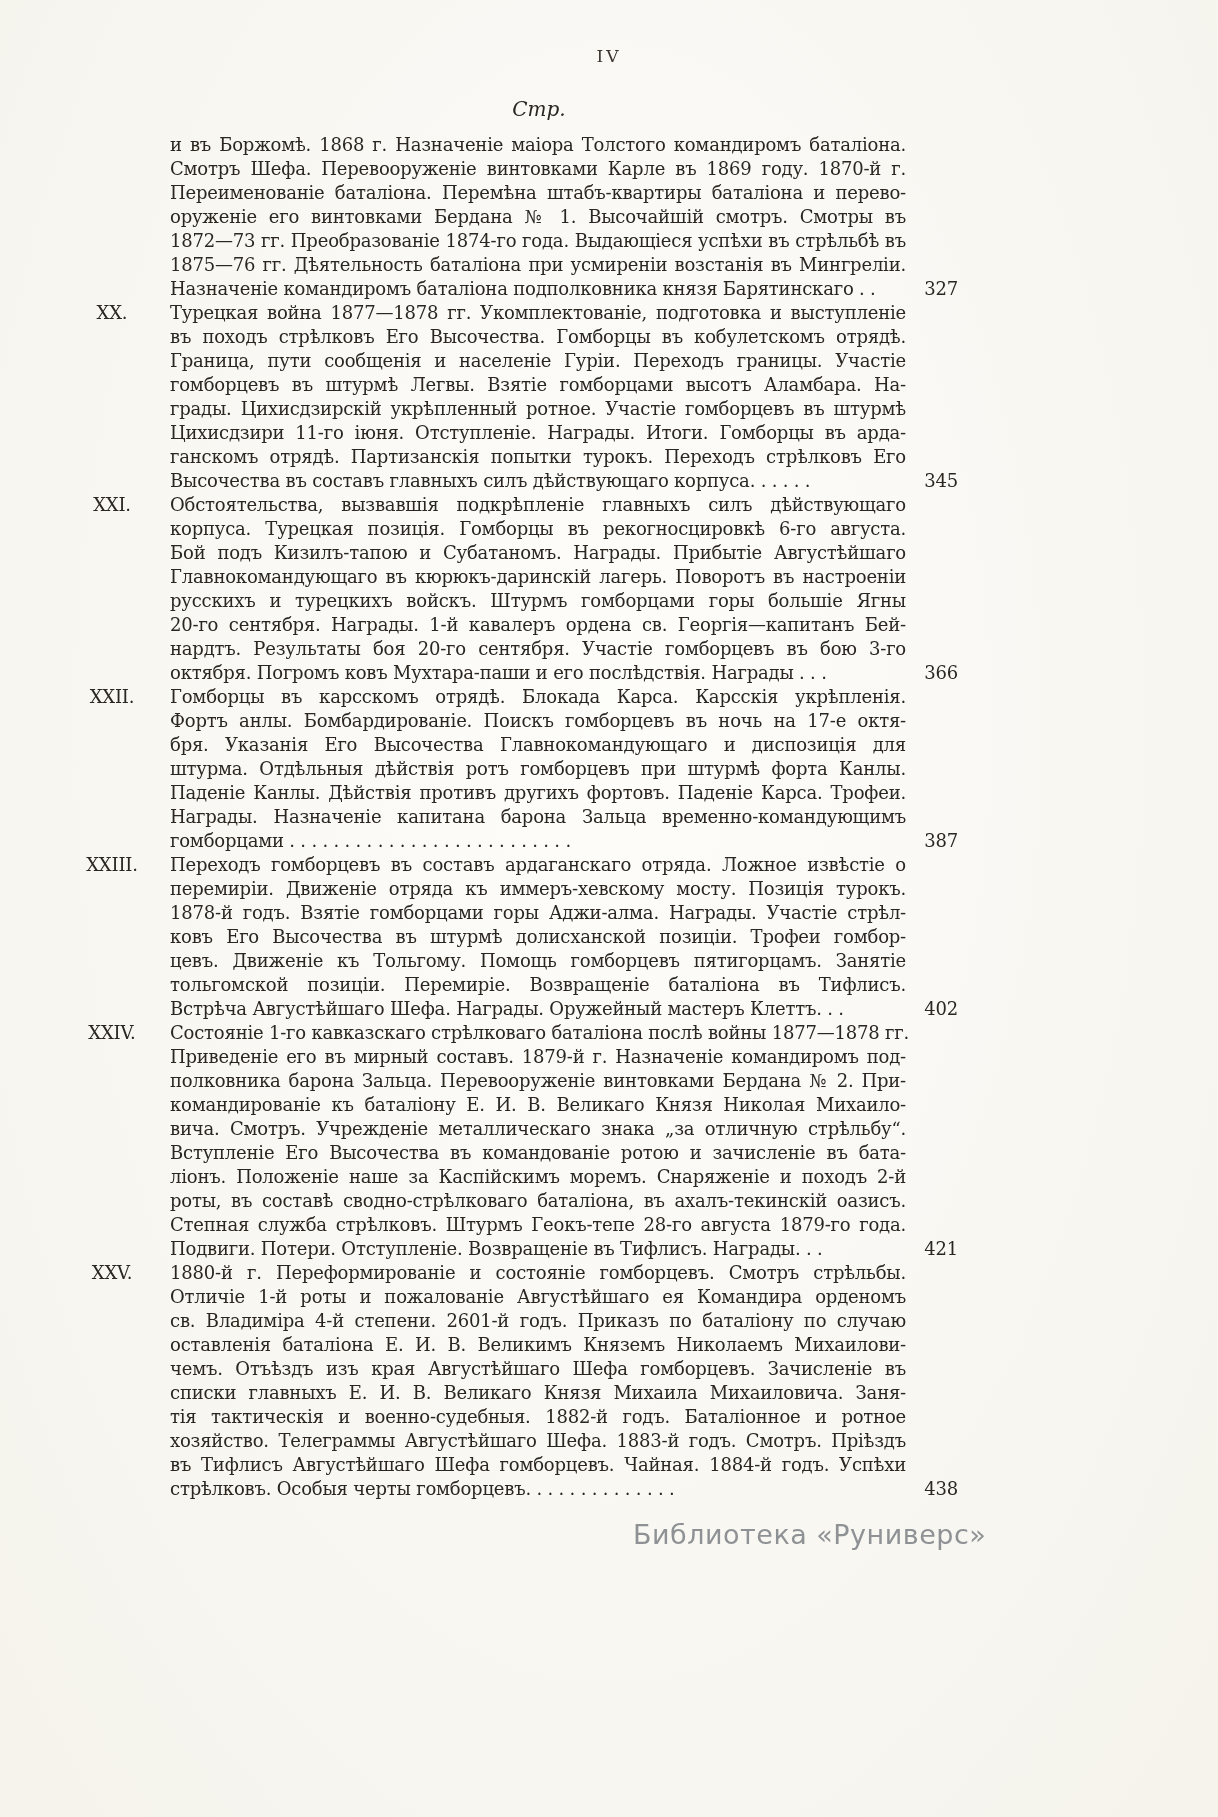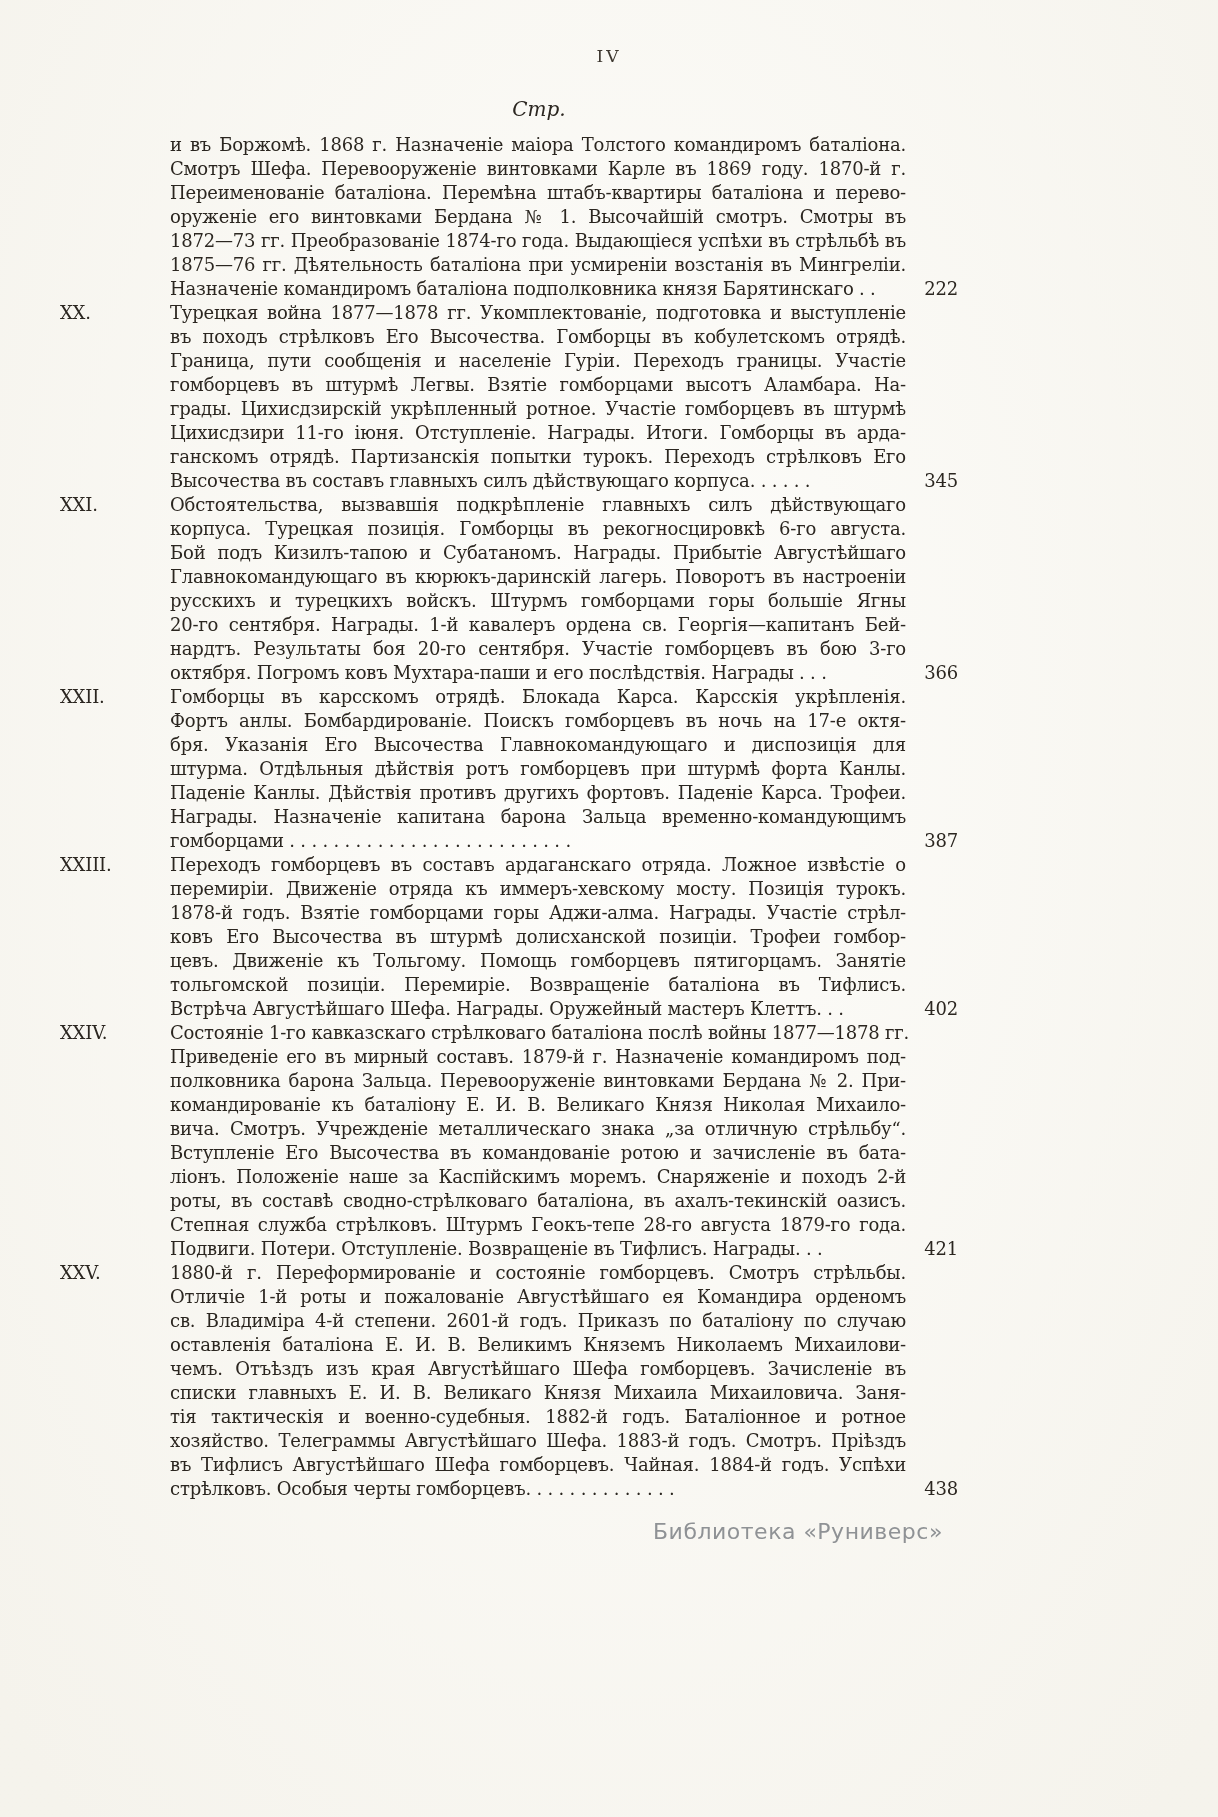--- a/index.html
+++ b/index.html
@@ -50,42 +50,42 @@
   }
   .entry {
     position: relative;
     padding: 0 52px 0 50px;
   }
   .numeral {
     position: absolute;
     left: -60px;
     top: 0;
     width: 104px;
-    text-align: left;
+    text-align: center;
   }
   .line {
     white-space: nowrap;
     text-align: justify;
     text-align-last: justify;
     overflow: visible;
   }
   .line.last {
     text-align-last: left;
   }
   .pagenum {
     position: absolute;
     right: 0;
     bottom: 0;
   }
   .watermark {
     position: absolute;
-    left: 653px;
+    left: 633px;
     top: 1519px;
     font-family: "DejaVu Sans", sans-serif;
-    font-size: 22px;
+    font-size: 27px;
     color: var(--watermark);
     letter-spacing: 0.5px;
   }
 </style>
 </head>
 <body>
 
 <div class="page">
   <div class="folio">IV</div>
   <div class="col-header">Стр.</div>
@@ -94,21 +94,21 @@
     <span class="numeral"></span>
     <div class="lines">
           <div class="line">и въ Боржомѣ. 1868 г. Назначеніе маіора Толстого командиромъ баталіона.</div>
           <div class="line">Смотръ Шефа. Перевооруженіе винтовками Карле въ 1869 году. 1870-й г.</div>
           <div class="line">Переименованіе баталіона. Перемѣна штабъ-квартиры баталіона и перево-</div>
           <div class="line">оруженіе его винтовками Бердана № 1. Высочайшій смотръ. Смотры въ</div>
           <div class="line">1872—73 гг. Преобразованіе 1874-го года. Выдающіеся успѣхи въ стрѣльбѣ въ</div>
           <div class="line">1875—76 гг. Дѣятельность баталіона при усмиреніи возстанія въ Мингреліи.</div>
           <div class="line last">Назначеніе командиромъ баталіона подполковника князя Барятинскаго . .</div>
         </div>
-    <span class="pagenum">222</span>
+    <span class="pagenum">327</span>
   </div>
 
   <div class="entry">
     <span class="numeral">XX.</span>
     <div class="lines">
           <div class="line">Турецкая война 1877—1878 гг. Укомплектованіе, подготовка и выступленіе</div>
           <div class="line">въ походъ стрѣлковъ Его Высочества. Гомборцы въ кобулетскомъ отрядѣ.</div>
           <div class="line">Граница, пути сообщенія и населеніе Гуріи. Переходъ границы. Участіе</div>
           <div class="line">гомборцевъ въ штурмѣ Легвы. Взятіе гомборцами высотъ Аламбара. На-</div>
           <div class="line">грады. Цихисдзирскій укрѣпленный ротное. Участіе гомборцевъ въ штурмѣ</div>

